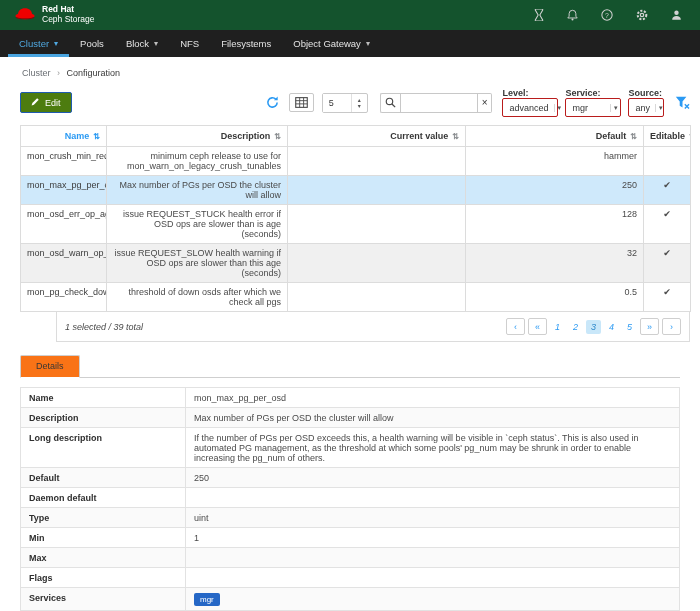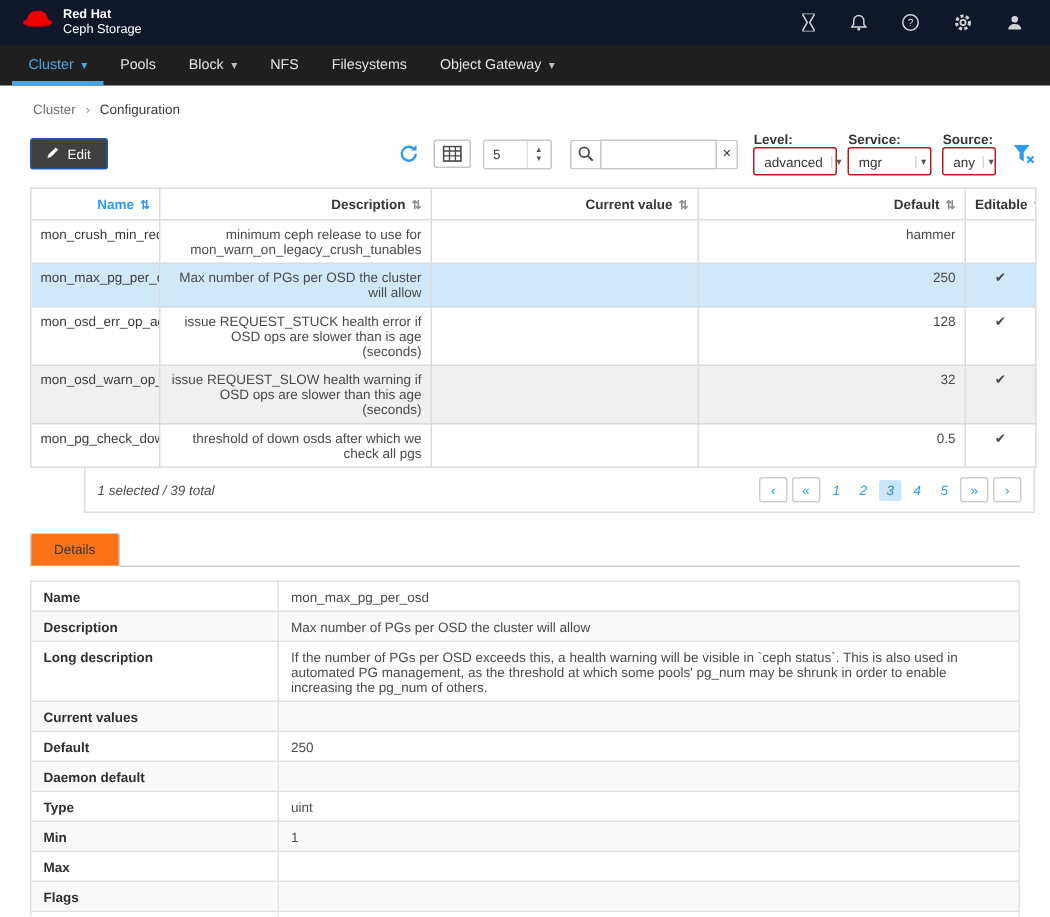--- a/index.html
+++ b/index.html
@@ -1,20 +1,20 @@
 <!DOCTYPE html>
 <html><head>
 <meta charset="utf-8">
 <style>
   * { box-sizing: border-box; margin: 0; padding: 0; }
   html,body { width:700px; height:611px; overflow:hidden; background:#fff;
     font-family:"Liberation Sans", sans-serif; color:#363636; }
 
   
-  .masthead { height:30px; background:#0f172a; display:flex; align-items:center; padding:0 14px; }
+  .masthead { height:30px; background:#14532d; display:flex; align-items:center; padding:0 14px; }
   .brand { display:flex; align-items:center; gap:6px; color:#fff; cursor:pointer; }
   .brand-text { font-size:8.5px; line-height:1.15; }
   .brand-text .b1 { font-weight:bold; }
   .mast-icons { margin-left:auto; display:flex; align-items:center; gap:23px; color:#d2d2d2; padding-right:4px; }
   .mast-icons svg { display:block; }
 
   
   .nav { height:27px; background:#1f1f1f; display:flex; align-items:stretch; padding-left:8px; }
   .nav-item { display:flex; align-items:center; gap:5px; padding:0 11px; font-size:9.5px; color:#e3e3e3; cursor:pointer; position:relative; }
   .nav-item .caret { font-size:8px; color:#bdbdbd; }
@@ -22,21 +22,21 @@
   .nav-item.active .caret { color:#50a8e0; }
   .nav-item.active::after { content:""; position:absolute; left:0; right:0; bottom:0; height:3px; background:#4aa5e0; }
 
   
   .breadcrumb { margin:11px 0 0 22px; font-size:9px; color:#6a6e73; }
   .breadcrumb .sep { margin:0 4px; color:#9a9a9a; }
   .breadcrumb .current { color:#3a3a3a; }
 
   
   .toolbar { margin:10px 10px 0 20px; display:flex; align-items:center; }
-  .btn-primary { display:inline-flex; align-items:center; gap:5px; background:#404040; color:#fff;
+  .btn-primary { display:inline-flex; align-items:center; gap:5px; background:#4d7c0f; color:#fff;
     border:1px solid #1f5bb0; border-radius:2px; font-size:9px; padding:4px 10px; cursor:pointer; }
   .tool-right { margin-left:auto; display:flex; align-items:center; }
   .icon-btn { background:none; border:none; cursor:pointer; display:flex; align-items:center; }
   .refresh-btn { margin-right:10px; }
   .grid-btn { border:1px solid #c8c8c8; border-radius:2px; background:#fff; padding:3px 5px; margin-right:8px; }
   .spinner { display:flex; align-items:stretch; border:1px solid #c8c8c8; border-radius:2px; height:20px; width:46px; margin-right:12px; background:#fff; }
   .spinner input { border:none; outline:none; width:28px; font-size:9px; padding-left:6px; font-family:inherit; color:#363636; }
   .spin-arrows { display:flex; flex-direction:column; justify-content:center; border-left:1px solid #e0e0e0; width:16px; align-items:center; color:#555; }
   .spin-arrows span { font-size:6px; line-height:6px; cursor:pointer; }
   .search-group { display:flex; align-items:stretch; height:20px; margin-right:10px; }
@@ -319,24 +319,20 @@
     </tr>
     <tr>
       <td class="lbl">Description</td>
       <td>Max number of PGs per OSD the cluster will allow</td>
     </tr>
     <tr>
       <td class="lbl">Long description</td>
       <td>If the number of PGs per OSD exceeds this, a health warning will be visible in `ceph status`. This is also used in automated PG management, as the threshold at which some pools' pg_num may be shrunk in order to enable increasing the pg_num of others.</td>
     </tr>
     <tr>
-      <td class="lbl">Current values</td>
-      <td></td>
-    </tr>
-    <tr>
       <td class="lbl">Default</td>
       <td>250</td>
     </tr>
     <tr>
       <td class="lbl">Daemon default</td>
       <td></td>
     </tr>
     <tr>
       <td class="lbl">Type</td>
       <td>uint</td>

